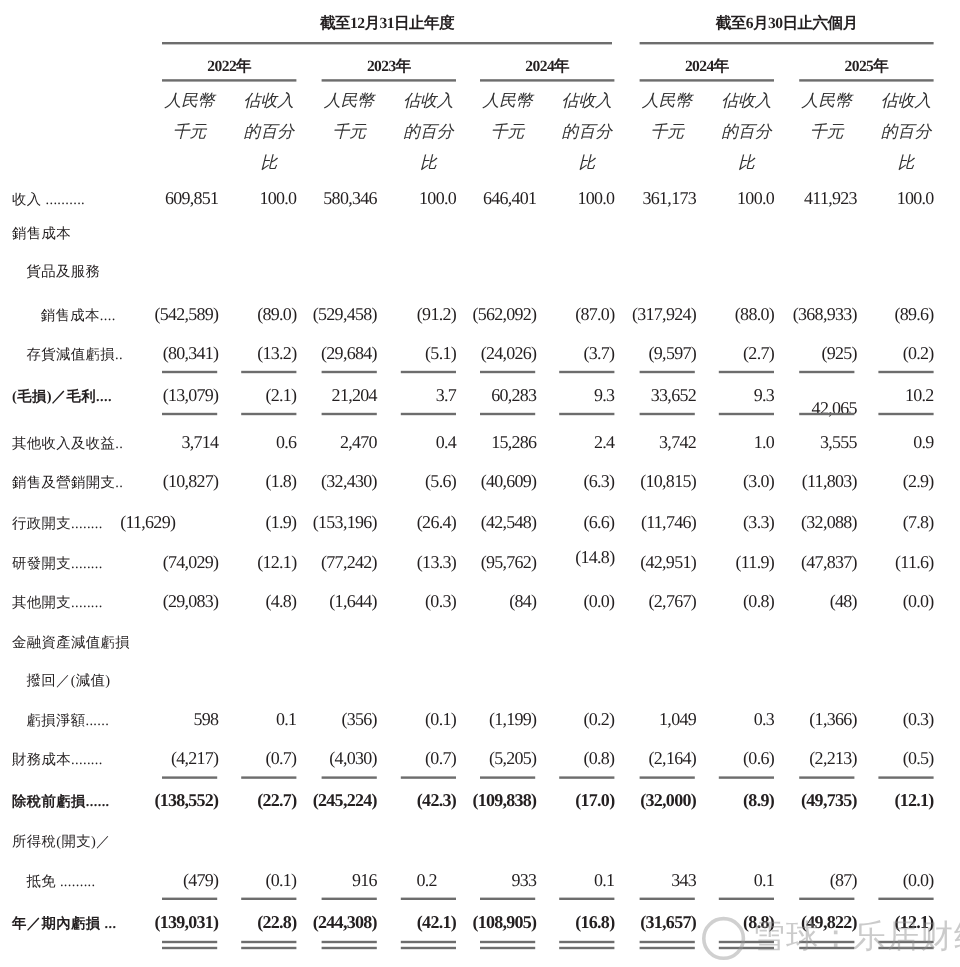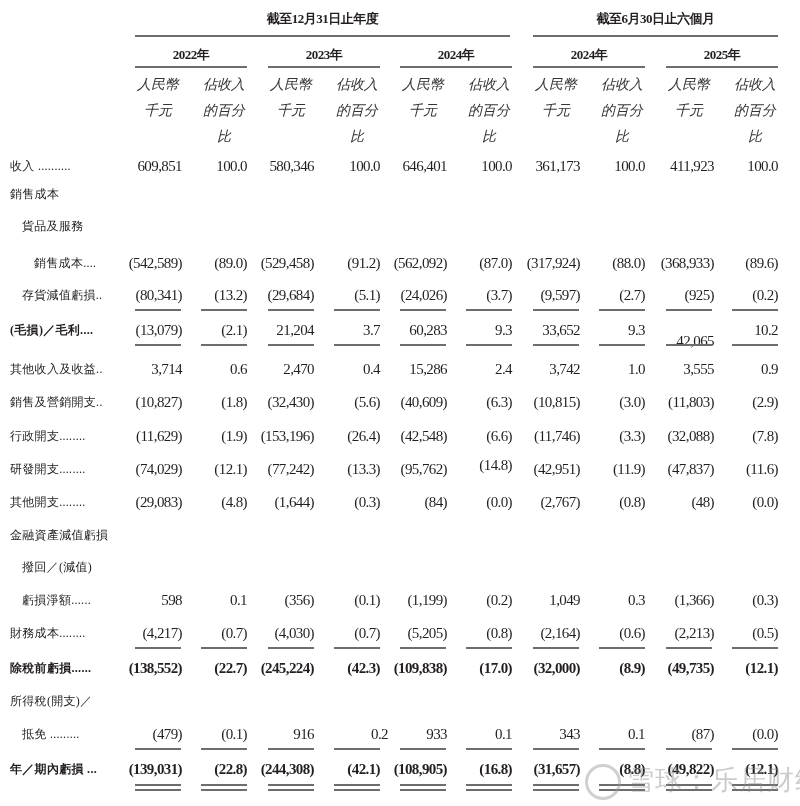--- a/index.html
+++ b/index.html
@@ -162,21 +162,21 @@
     <div class="cell" style="right: 553px; top: 394px;">(1.8)</div>
     <div class="cell" style="right: 486px; top: 394px;">(32,430)</div>
     <div class="cell" style="right: 420px; top: 394px;">(5.6)</div>
     <div class="cell" style="right: 353px; top: 394px;">(40,609)</div>
     <div class="cell" style="right: 288px; top: 394px;">(6.3)</div>
     <div class="cell" style="right: 220px; top: 394px;">(10,815)</div>
     <div class="cell" style="right: 155px; top: 394px;">(3.0)</div>
     <div class="cell" style="right: 86px; top: 394px;">(11,803)</div>
     <div class="cell" style="right: 22px; top: 394px;">(2.9)</div>
     <div class="label" style="top: 428px; left: 10px;">行政開支........</div>
-    <div class="cell" style="right: 618px; top: 428px; text-align: right;">(11,629)</div>
+    <div class="cell" style="right: 654px; top: 428px; text-align: right;">(11,629)</div>
     <div class="cell" style="right: 553px; top: 428px;">(1.9)</div>
     <div class="cell" style="right: 486px; top: 428px;">(153,196)</div>
     <div class="cell" style="right: 420px; top: 428px;">(26.4)</div>
     <div class="cell" style="right: 353px; top: 428px;">(42,548)</div>
     <div class="cell" style="right: 288px; top: 428px;">(6.6)</div>
     <div class="cell" style="right: 220px; top: 428px;">(11,746)</div>
     <div class="cell" style="right: 155px; top: 428px;">(3.3)</div>
     <div class="cell" style="right: 86px; top: 428px;">(32,088)</div>
     <div class="cell" style="right: 22px; top: 428px;">(7.8)</div>
     <div class="label" style="top: 461px; left: 10px;">研發開支........</div>
@@ -244,21 +244,21 @@
     <div class="cell bold" style="right: 288px; top: 660px;">(17.0)</div>
     <div class="cell bold" style="right: 220px; top: 660px;">(32,000)</div>
     <div class="cell bold" style="right: 155px; top: 660px;">(8.9)</div>
     <div class="cell bold" style="right: 86px; top: 660px;">(49,735)</div>
     <div class="cell bold" style="right: 22px; top: 660px;">(12.1)</div>
     <div class="label" style="top: 693px; left: 10px;">所得稅(開支)／</div>
     <div class="label" style="top: 726px; left: 22px;">抵免 .........</div>
     <div class="cell" style="right: 618px; top: 726px;">(479)</div>
     <div class="cell" style="right: 553px; top: 726px;">(0.1)</div>
     <div class="cell" style="right: 486px; top: 726px;">916</div>
-    <div class="cell" style="right: 412px; top: 726px;">0.2</div>
+    <div class="cell" style="right: 436px; top: 726px;">0.2</div>
     <div class="cell" style="right: 353px; top: 726px;">933</div>
     <div class="cell" style="right: 288px; top: 726px;">0.1</div>
     <div class="cell" style="right: 220px; top: 726px;">343</div>
     <div class="cell" style="right: 155px; top: 726px;">0.1</div>
     <div class="cell" style="right: 86px; top: 726px;">(87)</div>
     <div class="cell" style="right: 22px; top: 726px;">(0.0)</div>
     <div class="uline" style="left: 135px; width: 46px; top: 748px;"></div>
     <div class="uline" style="left: 201px; width: 46px; top: 748px;"></div>
     <div class="uline" style="left: 268px; width: 46px; top: 748px;"></div>
     <div class="uline" style="left: 334px; width: 46px; top: 748px;"></div>

